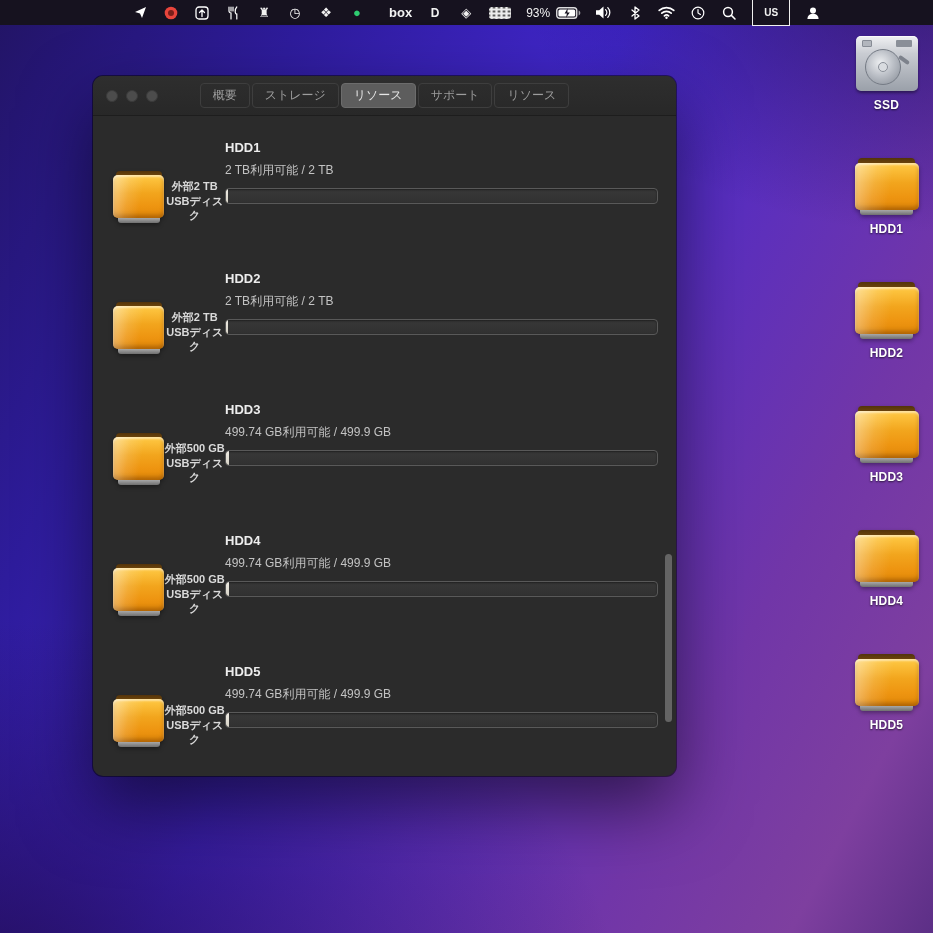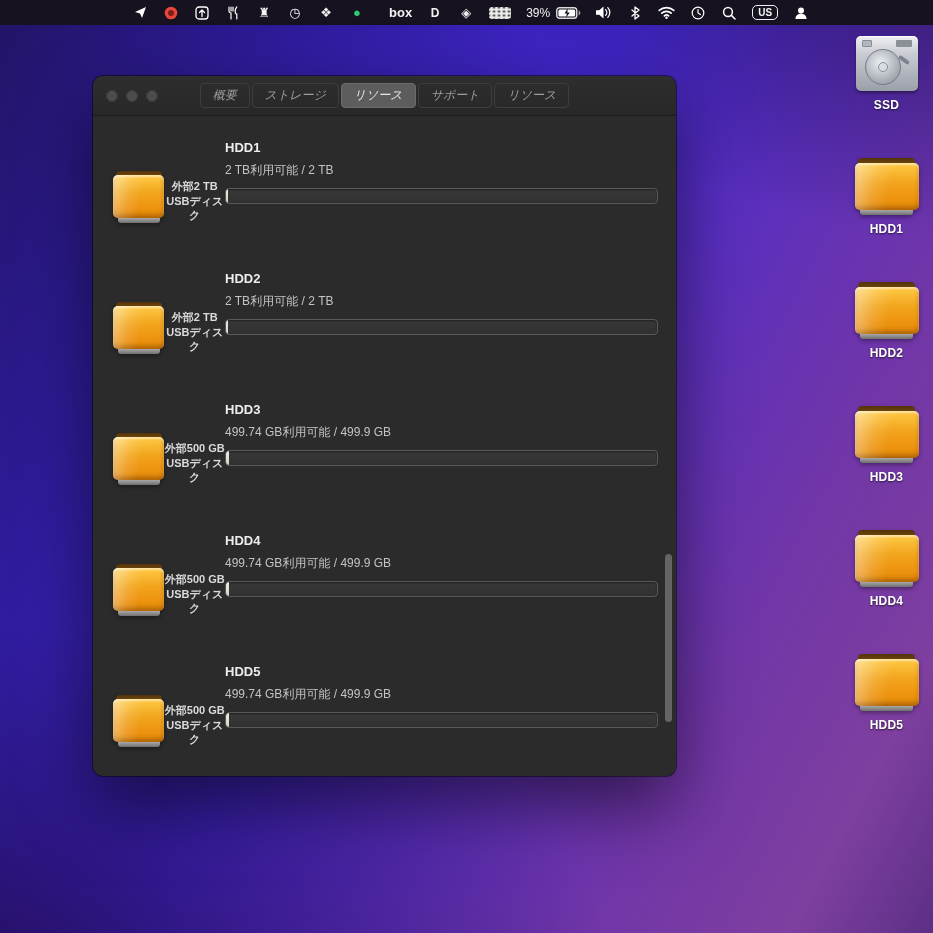--- a/index.html
+++ b/index.html
@@ -30,22 +30,22 @@
   .mb-item.textlabel { font-size:12px; font-weight:600; letter-spacing:.2px; }
   .mb-item.boxtext { font-size:13px; font-weight:700;padding-left:9px; }
   .mb-item.pct { font-size:12px; font-weight:400; margin-right:6px; }
   .mb-item.pill {
     width:22px; height:12px; border-radius:3px;
     background-color:#ececec;
     background-image: radial-gradient(circle, #3a3a3a 1px, transparent 1.3px);
     background-size:5px 4px; background-position:2.5px 2.5px;
   }
   .mb-item.usbox {
-    border:1.5px solid #f0f0f0; border-radius:5px;
-    font-size:10px; font-weight:700; padding:0 5px; height:15px; line-height:12px;
+    border:1.5px solid #f0f0f0; border-radius:0;
+    font-size:10px; font-weight:700; padding:0 11px; height:27px; line-height:12px;
   }
 
   
   .window {
     position:absolute; left:93px; top:76px; width:583px; height:700px;
     background: var(--window-bg, #2b2b2b);
     border-radius:10px;
     box-shadow: 0 30px 70px rgba(0,0,0,.55), 0 0 0 1px rgba(0,0,0,.45);
     overflow:hidden;
   }
@@ -55,21 +55,20 @@
     border-bottom:1px solid #1d1d1d;
     display:flex; align-items:center; justify-content:center;
   }
   .traffic { position:absolute; left:13px; top:0; bottom:0; display:flex; align-items:center; gap:8px; }
   .tl-dot { width:12px; height:12px; border-radius:50%; background:#4c4c4c; border:1px solid #3b3b3b; }
   .tabs { display:flex; align-items:center; }
   .tab {
     font-size:12px; color:#9d9d9d; padding:3px 12px; margin:0 1px;
     border:1px solid #3e3e3e; border-radius:4px; background:transparent; cursor:default;
     white-space:nowrap;
-    font-style:italic;
   }
   .tab.active { background: var(--active-tab, #5d5d5d); border-color:#6c6c6c; color:#e6e6e6; }
 
   .content { position:relative; height:659px; padding-top:10px; overflow:hidden; }
   .drive-row { display:flex; height:131px; padding:10px 18px 0 20px; }
   .drive-left { width:112px; flex:0 0 112px; display:flex; flex-direction:row; align-items:center; }
   .drive-caption { margin-top:9px; text-align:center; font-size:11px; font-weight:600; color:#dadada; line-height:1.35; }
   .drive-main { flex:1; padding-top:4px; }
   .drive-name { font-size:13px; font-weight:600; color:#ededed; }
   .drive-detail { font-size:12px; color:#c3c3c3; margin-top:7px; }
@@ -165,21 +164,21 @@
         </svg>
       </span>
       <span class="mb-item">♜</span>
       <span class="mb-item">◷</span>
       <span class="mb-item">❖</span>
       <span class="mb-item" style="color: rgb(46, 204, 113);">●</span>
       <span class="mb-item boxtext">box</span>
       <span class="mb-item textlabel">D</span>
       <span class="mb-item">◈</span>
       <span class="mb-item pill"></span>
-      <span class="mb-item pct">39%</span>
+      <span class="mb-item pct">93%</span>
       <span class="mb-item">
         <svg width="25" height="12" viewBox="0 0 25 12">
           <rect x="0.75" y="0.75" width="20" height="10.5" rx="2.8" stroke="#fff" stroke-width="1.4" fill="none" opacity=".85"></rect>
           <rect x="2.4" y="2.4" width="16.8" height="7.2" rx="1.6" fill="#fff"></rect>
           <path d="M22.6 3.6v4.8c1.1-.35 1.7-1.2 1.7-2.4s-.6-2.05-1.7-2.4z" fill="#fff" opacity=".6"></path>
           <path d="M11.7 1.3L8.6 6.6h2.3l-.9 4.1 3.8-5.2h-2.4z" fill="#16121f"></path>
         </svg>
       </span>
       <span class="mb-item">
         <svg width="16" height="13" viewBox="0 0 16 13">

